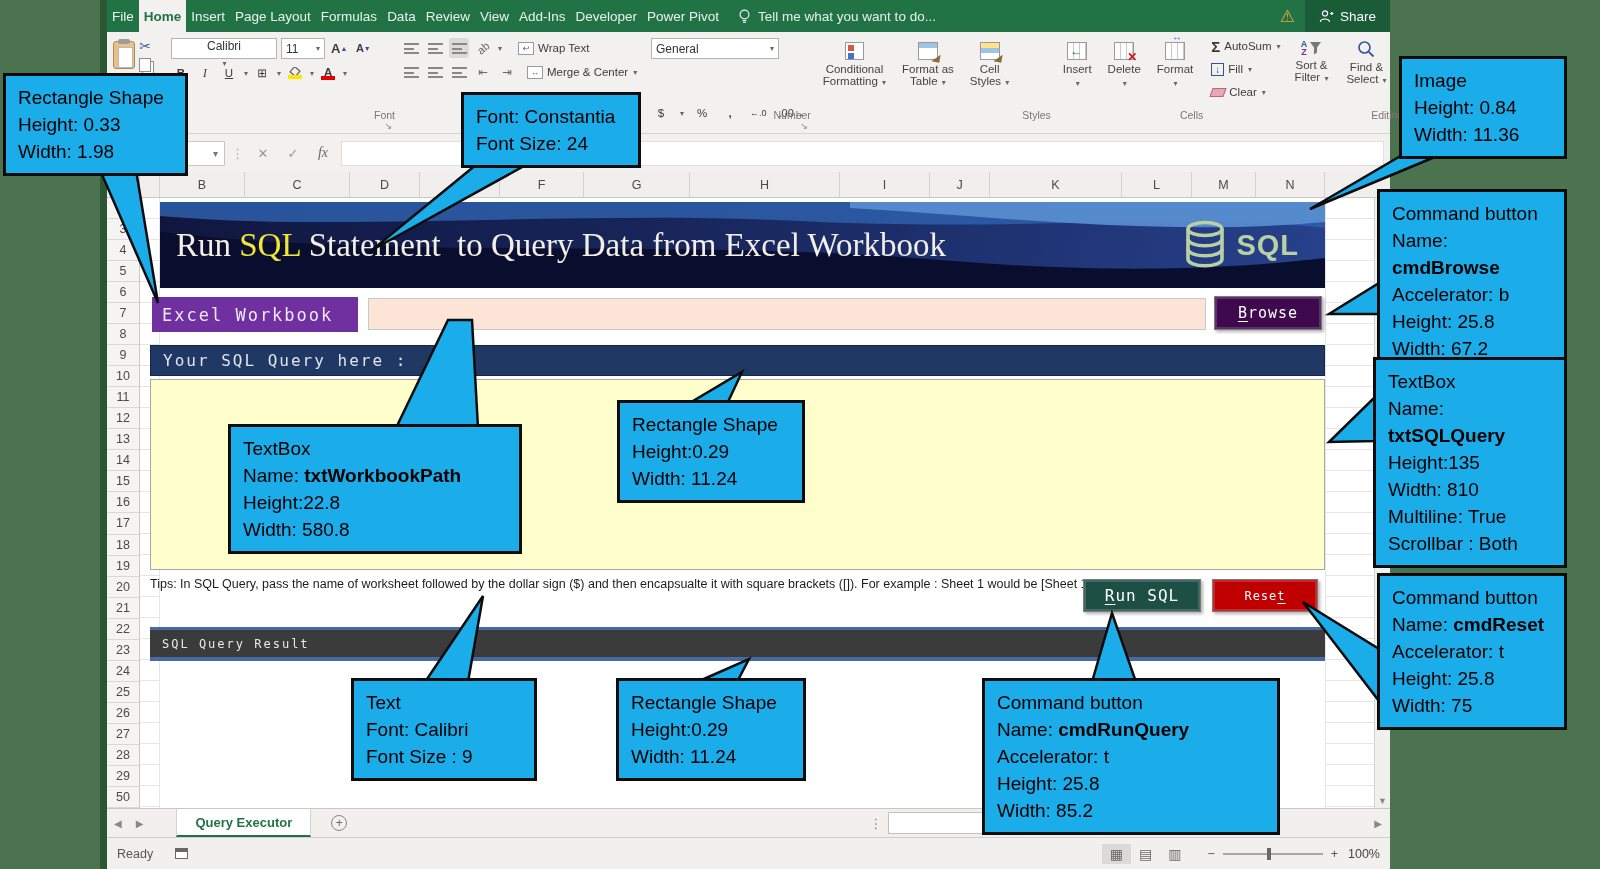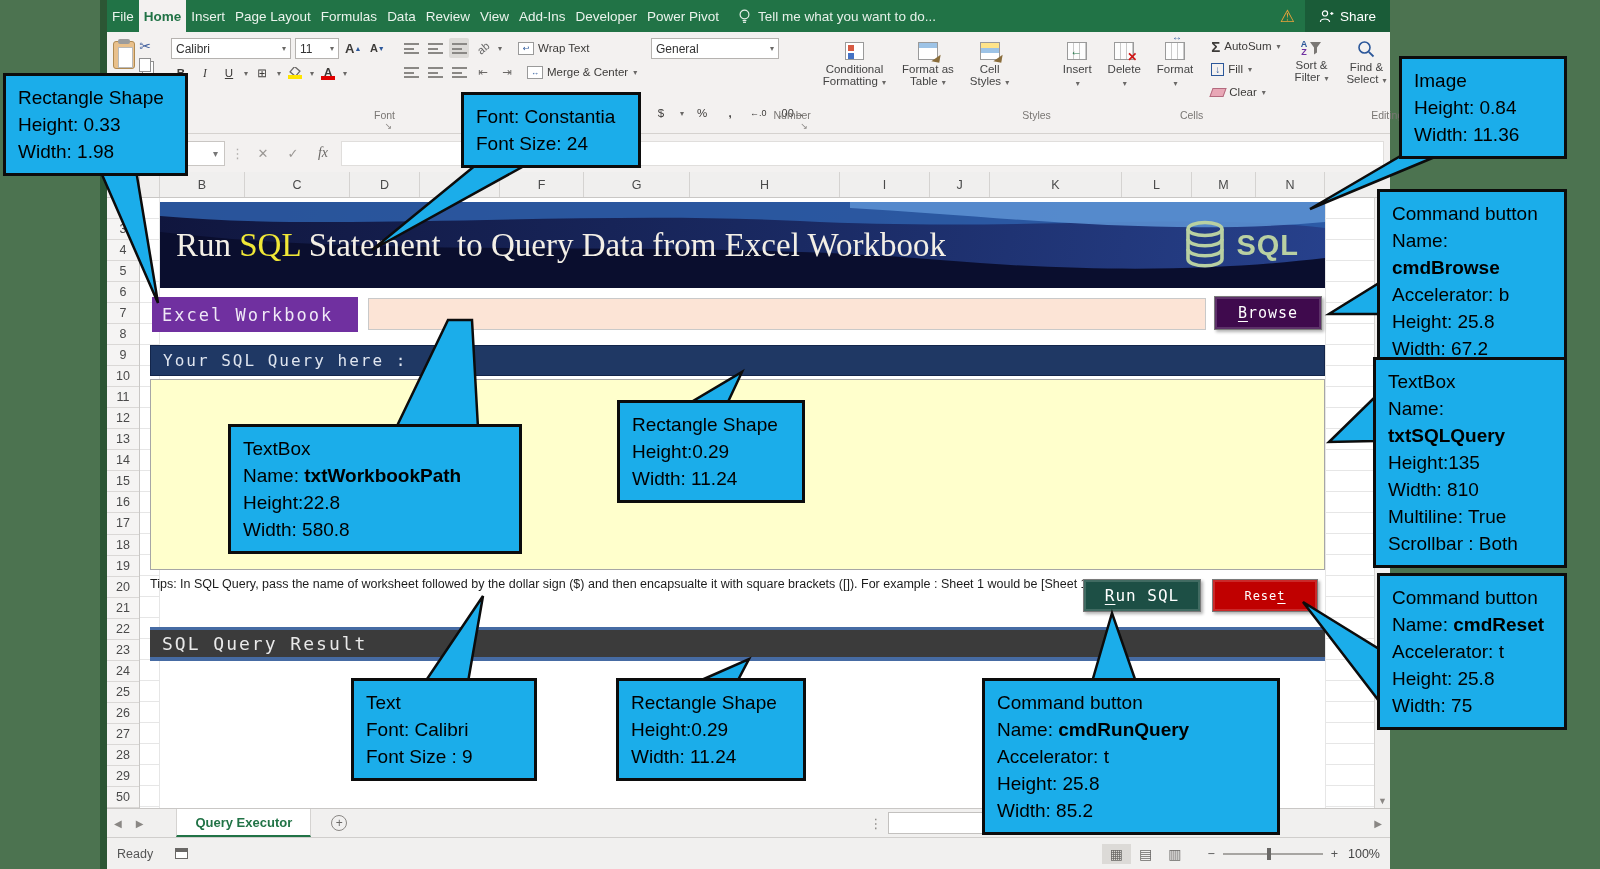--- a/index.html
+++ b/index.html
@@ -93,21 +93,21 @@
   .wb-input { position:absolute; left:228px; top:100px; width:838px; height:32px; background:#fce4d6; border:1px solid #c9c9c9; }
   .vbbtn { position:absolute; display:flex; align-items:center; justify-content:center; color:#fff; border:1px solid #7a7a7a; box-shadow:inset 0 0 0 2px rgba(255,255,255,.16), 2px 2px 3px rgba(0,0,0,.3); }
   .btn-browse { left:1074px; top:98px; width:108px; height:34px; background:#3f0a4d; font-size:15px; letter-spacing:1px; }
   .btn-run { left:943px; top:381px; width:118px; height:33px; background:#1d4f45; font-size:16px; letter-spacing:1px; }
   .btn-reset { left:1072px; top:381px; width:106px; height:33px; background:#c00000; font-size:12px; letter-spacing:1px; }
   .accel { text-decoration:underline; text-underline-offset:3px; }
 
   .qbar { position:absolute; left:10px; top:147px; width:1175px; height:31px; background:#1f3864; border:1px solid #13254a; color:#dfe5ef; font-size:16px; letter-spacing:2px; display:flex; align-items:center; padding-left:12px; }
   .qarea { position:absolute; left:10px; top:181px; width:1175px; height:191px; background:#ffffcc; border:1px solid #a6a6a6; }
   .tips { position:absolute; left:10px; top:379px; font-size:12.5px; color:#1c1c1c; white-space:nowrap; }
-  .rbar { position:absolute; left:10px; top:429px; width:1175px; height:34px; background:#3b3b3b; border-top:3px solid #466ba3; border-bottom:4px solid #466ba3; color:#e9e9e9; font-size:18px; letter-spacing:2px; display:flex; align-items:center; padding-left:12px; }
+  .rbar { position:absolute; left:10px; top:429px; width:1175px; height:34px; background:#3b3b3b; border-top:3px solid #466ba3; border-bottom:4px solid #466ba3; color:#e9e9e9; font-size:12px; letter-spacing:2px; display:flex; align-items:center; padding-left:12px; }
 
   
   .tabbar { position:absolute; left:0; top:808px; width:100%; height:29px; background:#f1f0ef; border-top:1px solid #c9c7c5; display:flex; align-items:stretch; font-size:13px; color:#6a6866; }
   .navarr { display:flex; align-items:center; padding:0 7px; font-size:10px; color:#8a8784; }
   .sheettab { background:#fff; border-right:1px solid #d5d3d1; border-left:1px solid #d5d3d1; border-bottom:2.5px solid #217346; color:#217346; font-weight:bold; display:flex; align-items:center; padding:0 18px; margin-left:26px; }
   .addsheet { display:flex; align-items:center; margin-left:20px; }
   .addsheet .circ { width:16px; height:16px; border:1px solid #8a8784; border-radius:50%; color:#6a6866; font-size:12px; line-height:14px; text-align:center; }
   .tb-spacer { flex:1; }
   .tdots { display:flex; align-items:center; color:#8a8784; padding:0 6px; }
   .hscroll { display:flex; align-items:center; width:478px; background:#f1f0ef; padding:3px 0; }
@@ -182,21 +182,21 @@
           <div style="display:flex;flex-direction:column;gap:4px;align-items:center;">
             <span class="scis">✂</span>
             <span class="copy-ic"></span>
           </div>
         </div>
       </div>
       <div class="rsep"></div>
 
       <div class="rgroup" style="flex:0 0 230px;">
         <div class="rrow">
-          <div class="selectbox" style="width:120px;">
+          <div class="selectbox" style="width:106px;flex-direction:column;">
             <span style="flex:1;">Calibri</span>
             <span class="dd">▾</span>
           </div>
           <div class="selectbox" style="width:44px;">
             <span style="flex:1;">11</span>
             <span class="dd">▾</span>
           </div>
           <span class="rbtn">
               <span class="char-ic">
                 <span>A</span>

